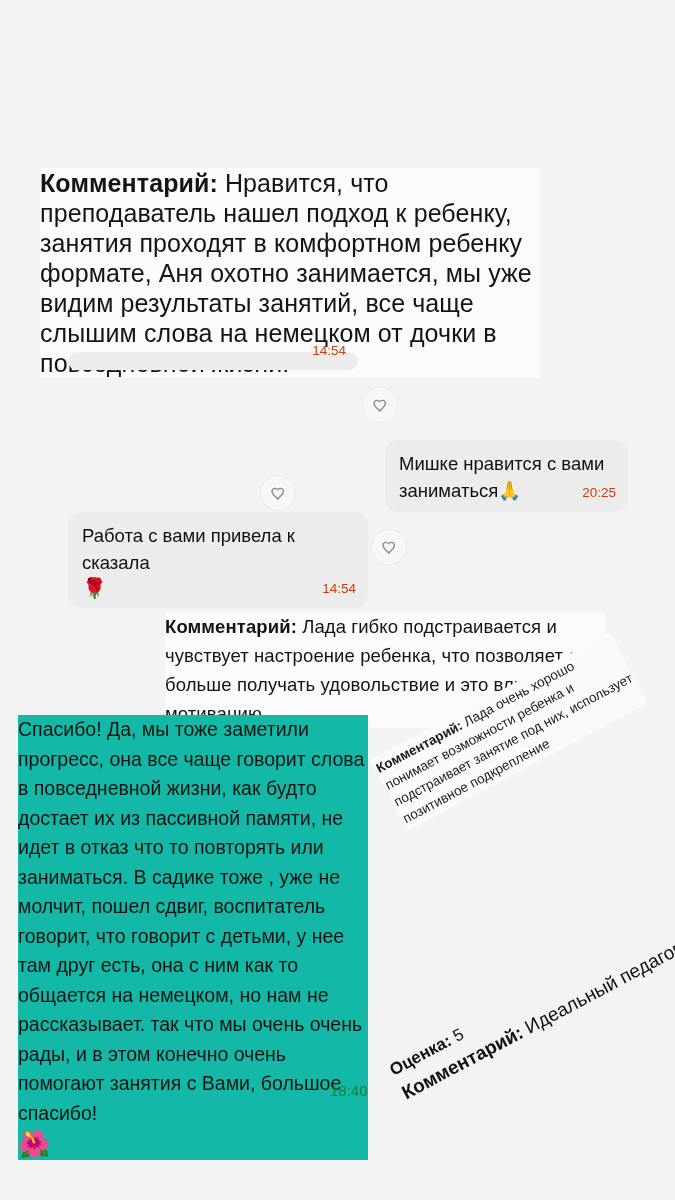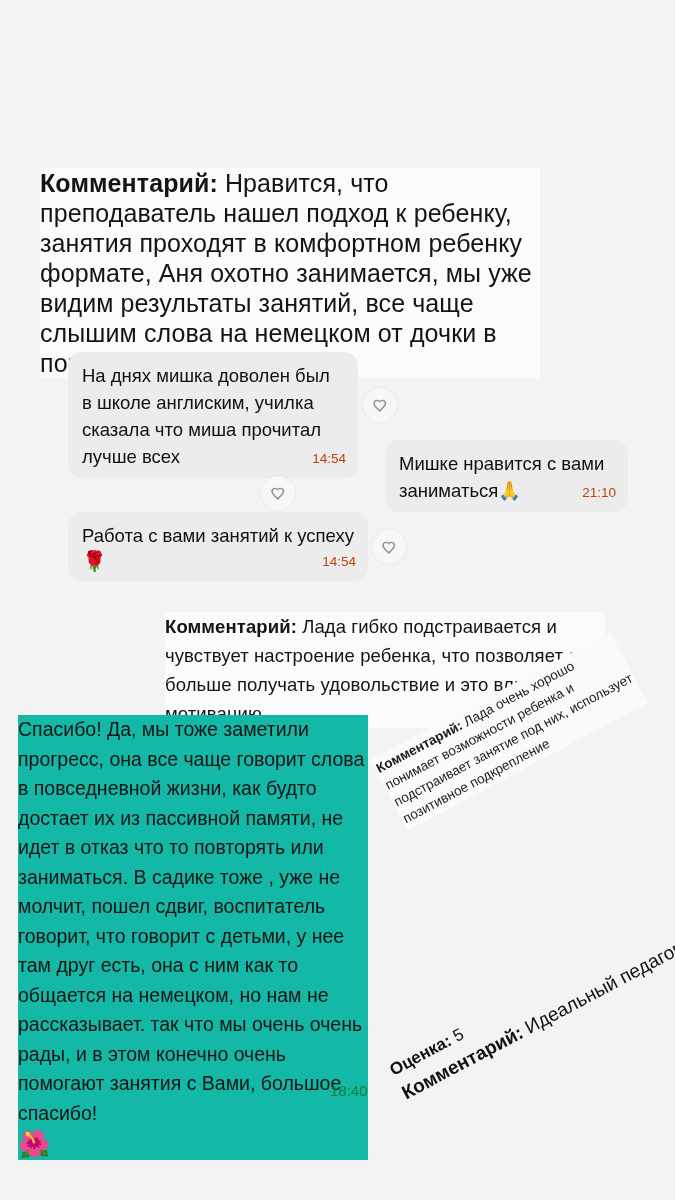--- a/index.html
+++ b/index.html
@@ -170,42 +170,41 @@
 </head>
 <body>
 
 <div class="canvas">
 
   <div class="comment-block" id="comment-1">
     <span class="lead">Комментарий:</span><span> Нравится, что преподаватель нашел подход к ребенку, занятия проходят в комфортном ребенку формате, Аня охотно занимается, мы уже видим результаты занятий, все чаще слышим слова на немецком от дочки в повседневной жизни.</span>
   </div>
 
   <div class="bubble in" id="bubble-1">
-    <span>На днях мишка доволен был в школе англиским, училка сказала что миша прочитал лучше всех</span>
     <span class="time">14:54</span>
   </div>
   <div class="heart" id="heart-1">
     <svg viewBox="0 0 24 24" fill="none" stroke="#8d8d8d" stroke-width="2">
       <path d="M12 20.5l-1.4-1.3C5.6 14.8 2.8 12.3 2.8 9.2 2.8 6.7 4.8 4.8 7.3 4.8c1.4 0 2.8.7 3.6 1.8.9-1.1 2.2-1.8 3.6-1.8 2.5 0 4.5 1.9 4.5 4.4 0 3.1-2.8 5.6-7.8 10z"></path>
     </svg>
   </div>
 
   <div class="bubble out" id="bubble-4">
     <span>Мишке нравится с вами заниматься🙏</span>
-    <span class="time">21:10</span>
+    <span class="time">20:25</span>
   </div>
 
   <div class="heart" id="heart-2">
     <svg viewBox="0 0 24 24" fill="none" stroke="#8d8d8d" stroke-width="2">
       <path d="M12 20.5l-1.4-1.3C5.6 14.8 2.8 12.3 2.8 9.2 2.8 6.7 4.8 4.8 7.3 4.8c1.4 0 2.8.7 3.6 1.8.9-1.1 2.2-1.8 3.6-1.8 2.5 0 4.5 1.9 4.5 4.4 0 3.1-2.8 5.6-7.8 10z"></path>
     </svg>
   </div>
 
   <div class="bubble in" id="bubble-3">
-    <span>Работа с вами занятий к успеху</span>
+    <span>Работа с вами привела к сказала</span>
     <div class="emoji-line">🌹</div>
     <span class="time">14:54</span>
   </div>
   <div class="heart" id="heart-3">
     <svg viewBox="0 0 24 24" fill="none" stroke="#8d8d8d" stroke-width="2">
       <path d="M12 20.5l-1.4-1.3C5.6 14.8 2.8 12.3 2.8 9.2 2.8 6.7 4.8 4.8 7.3 4.8c1.4 0 2.8.7 3.6 1.8.9-1.1 2.2-1.8 3.6-1.8 2.5 0 4.5 1.9 4.5 4.4 0 3.1-2.8 5.6-7.8 10z"></path>
     </svg>
   </div>
 
   <div class="comment-block" id="comment-2">

